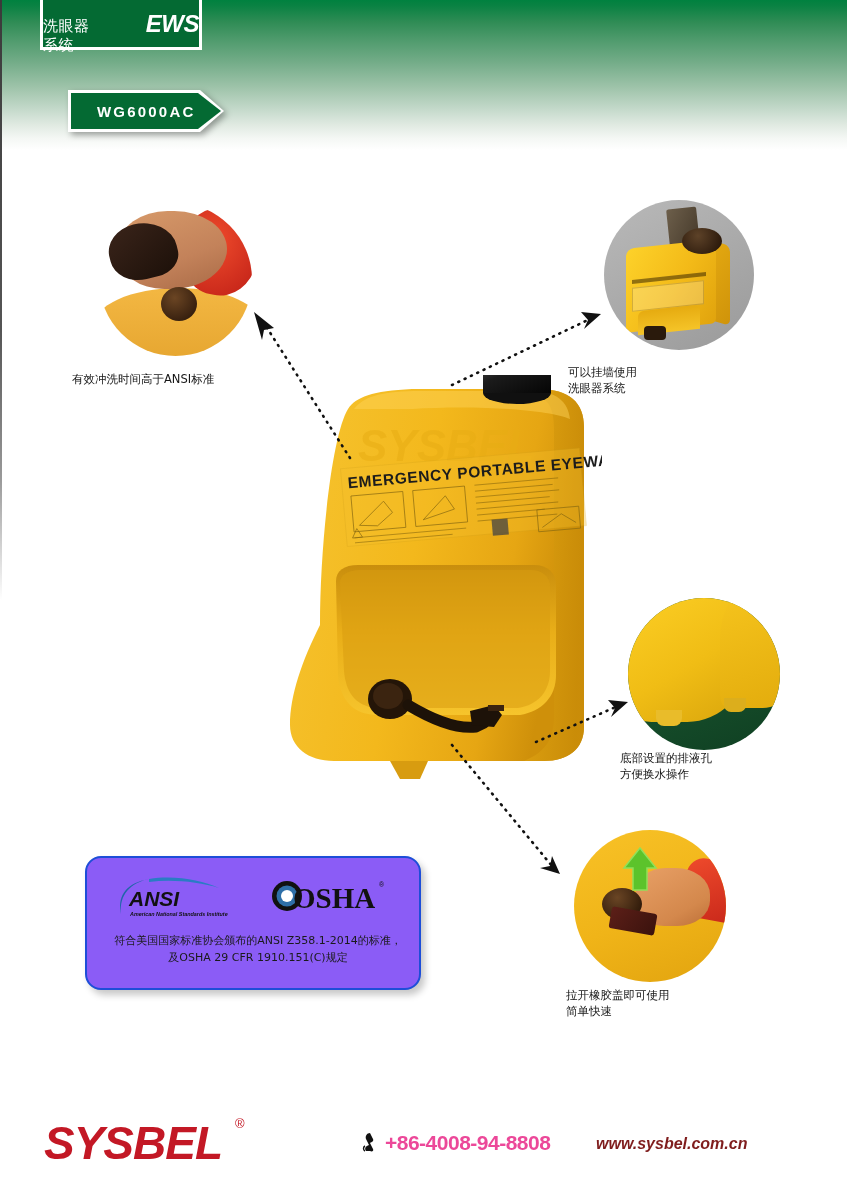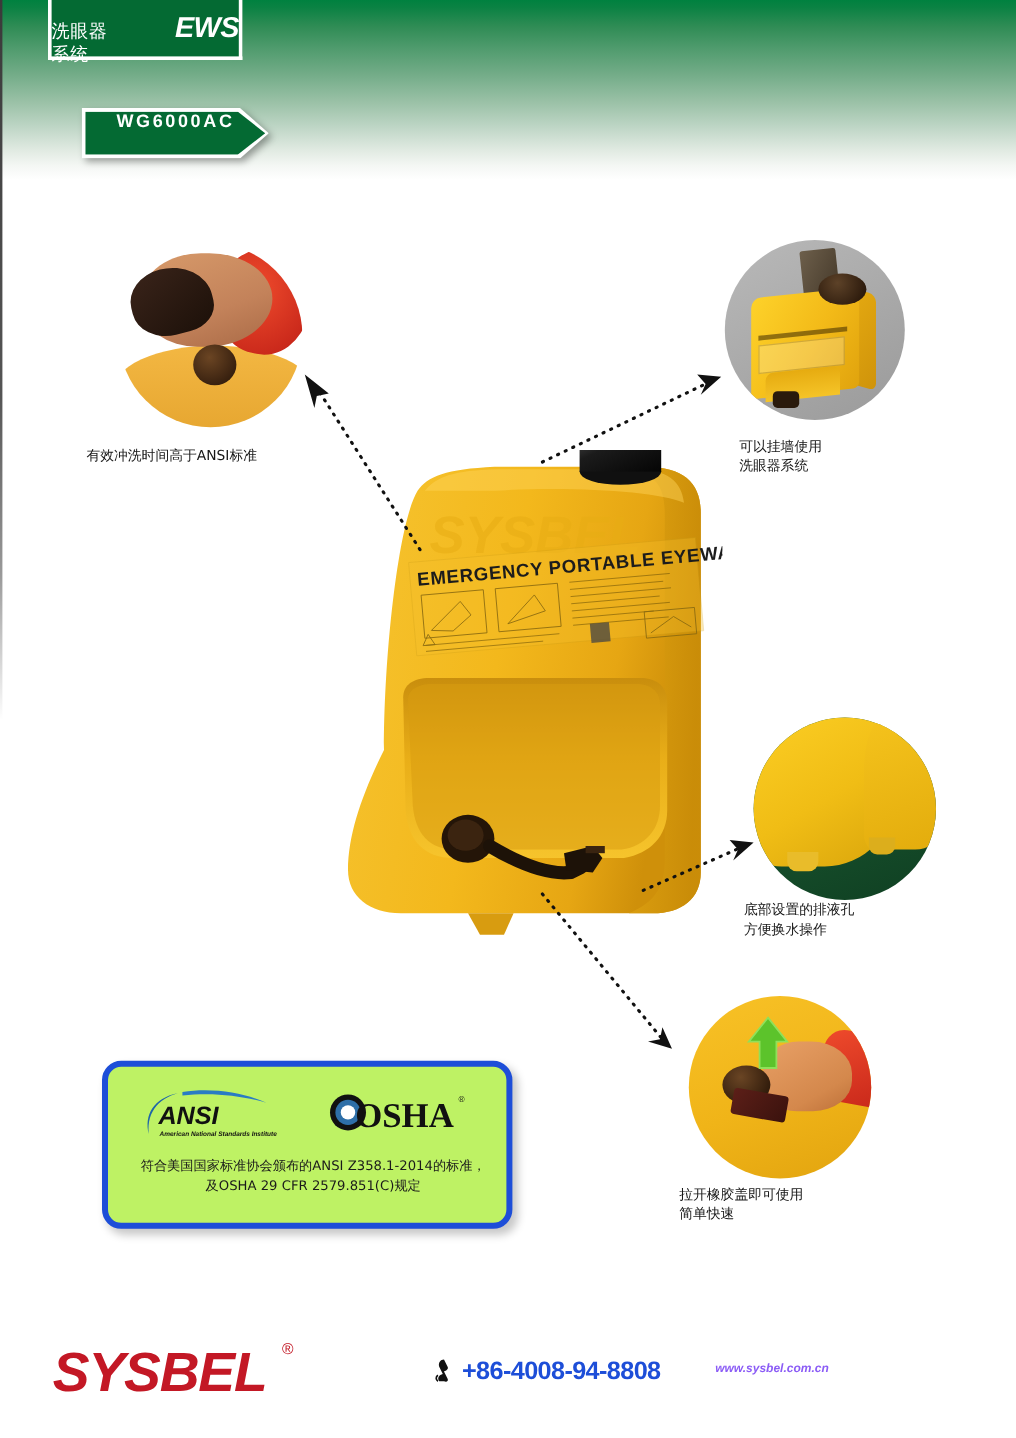--- a/index.html
+++ b/index.html
@@ -37,21 +37,21 @@
   
   .model-wrap{position:absolute;left:68px;top:90px;width:156px;height:42px;
     filter:drop-shadow(3px 3px 3px rgba(0,0,0,.35));}
   .model-outer{
     width:156px;height:42px;background:#ffffff;
     clip-path:polygon(0 0,132px 0,156px 21px,132px 42px,0 42px);
   }
   .model-inner{
     position:absolute;left:3px;top:3px;width:150px;height:36px;background:#046a33;
     clip-path:polygon(0 0,127px 0,150px 18px,127px 36px,0 36px);
-    display:flex;align-items:flex-start;
+    display:flex;align-items:center;
   }
   .model-label{color:#ffffff;font-size:15px;font-weight:bold;letter-spacing:2.2px;
     padding-left:26px;}
 
   
   .photo{position:absolute;border-radius:50%;overflow:hidden;}
 
   
   .p1{left:99px;top:203px;width:153px;height:153px;
       background:
@@ -119,38 +119,38 @@
   .p4 .arrow{position:absolute;left:46px;top:16px;width:40px;height:46px;}
 
   
   .leaders{position:absolute;left:0;top:0;width:847px;height:1198px;pointer-events:none;}
 
   
   .caption{position:absolute;text-align:left;color:#161616;
     font-family:"DejaVu Sans",sans-serif;font-size:11.5px;line-height:16px;}
 
   
-  .cert{position:absolute;left:85px;top:884px;width:332px;height:130px;
-    background:#bef264;border:5px solid #1d4ed8;border-radius:16px;
+  .cert{position:absolute;left:85px;top:856px;width:332px;height:130px;
+    background:#8b5cf6;border:2px solid #1d4ed8;border-radius:16px;
     box-shadow:4px 5px 7px rgba(0,0,0,.22);}
   .cert-logos{position:absolute;left:0;top:10px;width:332px;height:52px;}
   .ansi{position:absolute;left:28px;top:6px;width:128px;height:46px;}
   .osha{position:absolute;left:182px;top:6px;width:128px;height:44px;}
   .cert-text{position:absolute;left:26px;top:74px;width:290px;
     font-family:"DejaVu Sans",sans-serif;font-size:11px;line-height:17px;color:#1a1a1a;text-align:center;}
 
   
   .footer{position:absolute;left:0;top:1098px;width:847px;height:100px;background:#fff;}
   .sysbel{position:absolute;left:44px;top:18px;color:#c31825;font-size:46px;font-weight:bold;
     font-style:italic;letter-spacing:-1px;font-family:"Liberation Sans",sans-serif;}
   .reg{position:absolute;left:235px;top:18px;color:#c31825;font-size:13px;}
-  .phone{position:absolute;left:385px;top:33px;color:#1d4ed8;font-size:21px;font-weight:bold;
+  .phone{position:absolute;left:385px;top:33px;color:#ec4899;font-size:21px;font-weight:bold;
     letter-spacing:-.5px;font-family:"Liberation Sans",sans-serif;}
   .phone-ico{position:absolute;left:362px;top:32px;width:22px;height:24px;}
-  .web{position:absolute;left:596px;top:37px;color:#8b5cf6;font-size:10px;font-weight:bold;font-style:italic;}
+  .web{position:absolute;left:596px;top:37px;color:#7f1d1d;font-size:16px;font-weight:bold;font-style:italic;}
 
   
   .hero{position:absolute;left:262px;top:375px;width:340px;height:430px;}
 </style>
 </head>
 <body>
 
 <div class="page">
 
   <div class="topband"></div>
@@ -305,21 +305,21 @@
     <path d="M628 702 L608 700 L615 708 L611 717 Z" fill="#111"></path>
 
     <line x1="452" y1="745" x2="552" y2="866" stroke="#111" stroke-width="2.6" stroke-dasharray="1 6" stroke-linecap="round"></line>
     <path d="M560 874 L552 856 L550 866 L540 868 Z" fill="#111"></path>
   </svg>
 
   <div class="caption" style="left:72px;top:371px;width:208px;">
     <div>有效冲洗时间高于ANSI标准</div>
   </div>
 
-  <div class="caption" style="left:616px;top:364px;width:168px;">
+  <div class="caption" style="left:568px;top:364px;width:168px;">
     <div>可以挂墙使用</div>
     <div>洗眼器系统</div>
   </div>
 
   <div class="caption" style="left:620px;top:750px;width:168px;">
     <div>底部设置的排液孔</div>
     <div>方便换水操作</div>
   </div>
 
   <div class="caption" style="left:566px;top:987px;width:168px;">
@@ -341,21 +341,21 @@
         <circle cx="18" cy="22" r="15" fill="#111"></circle>
         <circle cx="18" cy="22" r="10.5" fill="#2e6fa8"></circle>
         <circle cx="18" cy="22" r="6" fill="#fff"></circle>
         <text x="24" y="34" font-family="Liberation Serif, serif" font-size="29" font-weight="bold" fill="#111">OSHA</text>
         <text x="110" y="13" font-family="Liberation Sans, sans-serif" font-size="7" fill="#111">®</text>
       </svg>
 
     </div>
     <div class="cert-text">
       <div>符合美国国家标准协会颁布的ANSI Z358.1-2014的标准，</div>
-      <div>及OSHA 29 CFR 2579.851(C)规定</div>
+      <div>及OSHA 29 CFR 1910.151(C)规定</div>
     </div>
   </div>
 
   <div class="footer">
     <div class="sysbel">SYSBEL</div>
     <div class="reg">®</div>
     <svg class="phone-ico" viewBox="0 0 22 24">
       <path d="M4 21 C2 18 4 16 7 15 L4 9 C3 6 5 3 8 3 L11 9 C12 11 10 12 8 13 L11 19 C12 21 10 22 8 21 Z" fill="#111"></path>
       <path d="M3 21 C1 20 1 17 3 16" fill="none" stroke="#111" stroke-width="1.4"></path>
     </svg>

